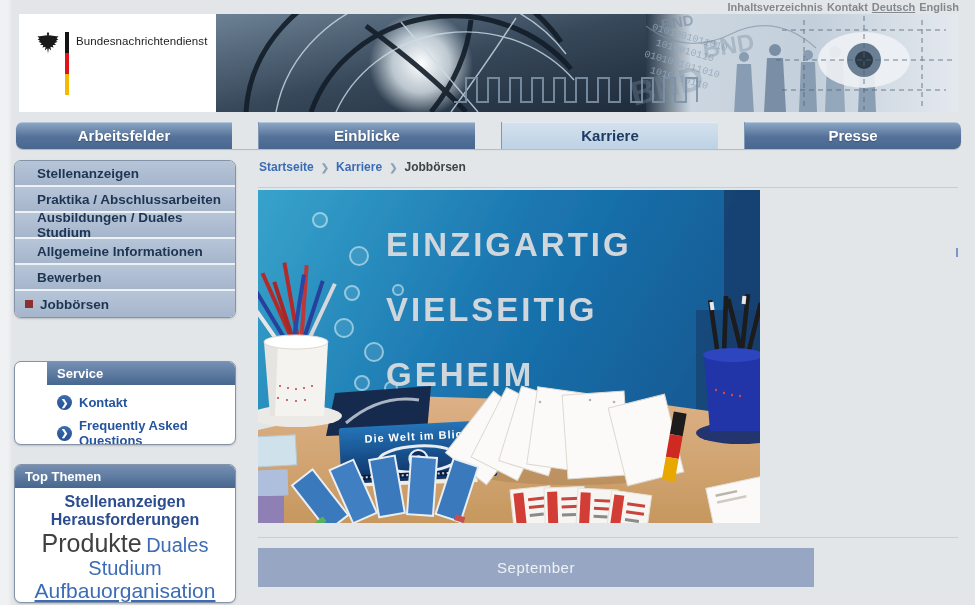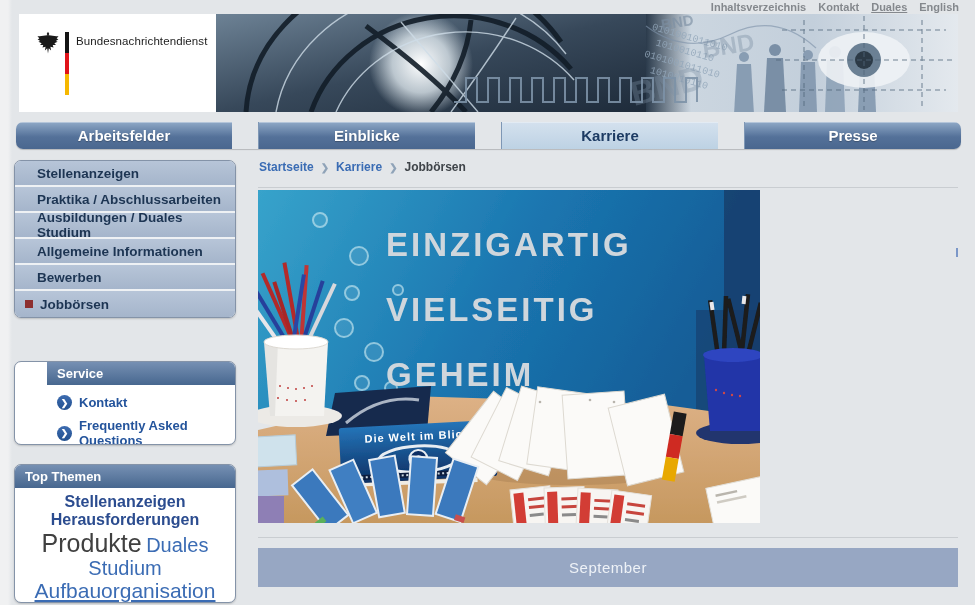--- a/index.html
+++ b/index.html
@@ -1,21 +1,21 @@
 <!DOCTYPE html>
 <html><head>
 <meta charset="utf-8">
 <style>
   * { margin:0; padding:0; box-sizing:border-box; }
   html,body { background:#e3e6e9; }
   body { font-family:"Liberation Sans", sans-serif; }
   .page { position:relative; width:975px; height:605px; background:linear-gradient(90deg,#f0f1f2 0px,#f0f1f2 8px,#e3e6e9 12px); overflow:hidden; }
 
   
-  .toplinks { position:absolute; top:1px; right:16px; display:flex; gap:12px; }
+  .toplinks { position:absolute; top:1px; right:16px; display:flex; gap:4px; }
   .toplinks a { font-size:11px; font-weight:bold; color:#84888d; text-decoration:none; cursor:pointer; }
   .toplinks a.current { text-decoration:underline; }
 
   
   .logo-box { position:absolute; left:19px; top:14px; width:197px; height:98px; background:#ffffff;text-align:right; }
   .logo-eagle { position:absolute; left:16px; top:16px; width:26px; height:26px; }
   .logo-stripe { position:absolute; left:46px; top:18px; width:4px; height:63px; }
   .logo-stripe .b { height:21px; background:#141414; }
   .logo-stripe .r { height:21px; background:#e01319; }
   .logo-stripe .g { height:21px; background:#f6b800; }
@@ -51,32 +51,32 @@
   .tag.xl { font-size:25px; color:#404040; }
   .tag.m  { font-size:21px; color:#3b6cb4;text-decoration:underline; }
 
   
   .breadcrumb { position:absolute; left:259px; top:160px; display:flex; align-items:center; gap:7px; font-size:12px; font-weight:bold; }
   .breadcrumb a { color:#3a6cb4; text-decoration:none; cursor:pointer; }
   .breadcrumb .sep { color:#8fa3b8; font-size:10px; }
   .breadcrumb .cur { color:#3f4449; }
   .rule { position:absolute; left:258px; width:700px; height:1px; background:#c9cdd1; }
   .photo { position:absolute; left:258px; top:190px; width:502px; height:333px; overflow:hidden; }
-  .month-bar { position:absolute; left:258px; top:548px; width:700px; height:39px; background:#97a7c3; color:#eef2f7; font-size:15px; letter-spacing:.5px; text-align:center; line-height:39px; cursor:pointer; }
+  .month-bar { position:absolute; left:258px; top:548px; width:556px; height:39px; background:#97a7c3; color:#eef2f7; font-size:15px; letter-spacing:.5px; text-align:center; line-height:39px; cursor:pointer; }
   .side-tick { position:absolute; left:956px; top:248px; width:2px; height:9px; background:#7b97c8; }
 </style>
 </head>
 <body>
 
 <div class="page">
 
   <div class="toplinks">
     <a>Inhaltsverzeichnis</a>
     <a>Kontakt</a>
-    <a class="current">Duales</a>
+    <a class="current">Deutsch</a>
     <a>English</a>
   </div>
 
   <div class="logo-box">
     <svg class="logo-eagle" viewBox="0 0 32 32">
       <path fill="#1a1a1a" d="M16,2 L14.4,5 L15.4,6.4 C11,6.2 8,8.4 3,7.4 L5.4,10.4 L3.2,11.4 L6.4,13.4 L4.2,14.6 L8.2,16.4 L6.2,18.6 L10.2,18.6 L9.2,21.6 L13,20.6 L12.2,25.2 L15,22.6 L16,29 L17,22.6 L19.8,25.2 L19,20.6 L22.8,21.6 L21.8,18.6 L25.8,18.6 L23.8,16.4 L27.8,14.6 L25.6,13.4 L28.8,11.4 L26.6,10.4 L29,7.4 C24,8.4 21,6.2 16.6,6.4 L17.6,5 Z"></path>
     </svg>
     <div class="logo-stripe">
         <div class="b"></div>
         <div class="r"></div>

